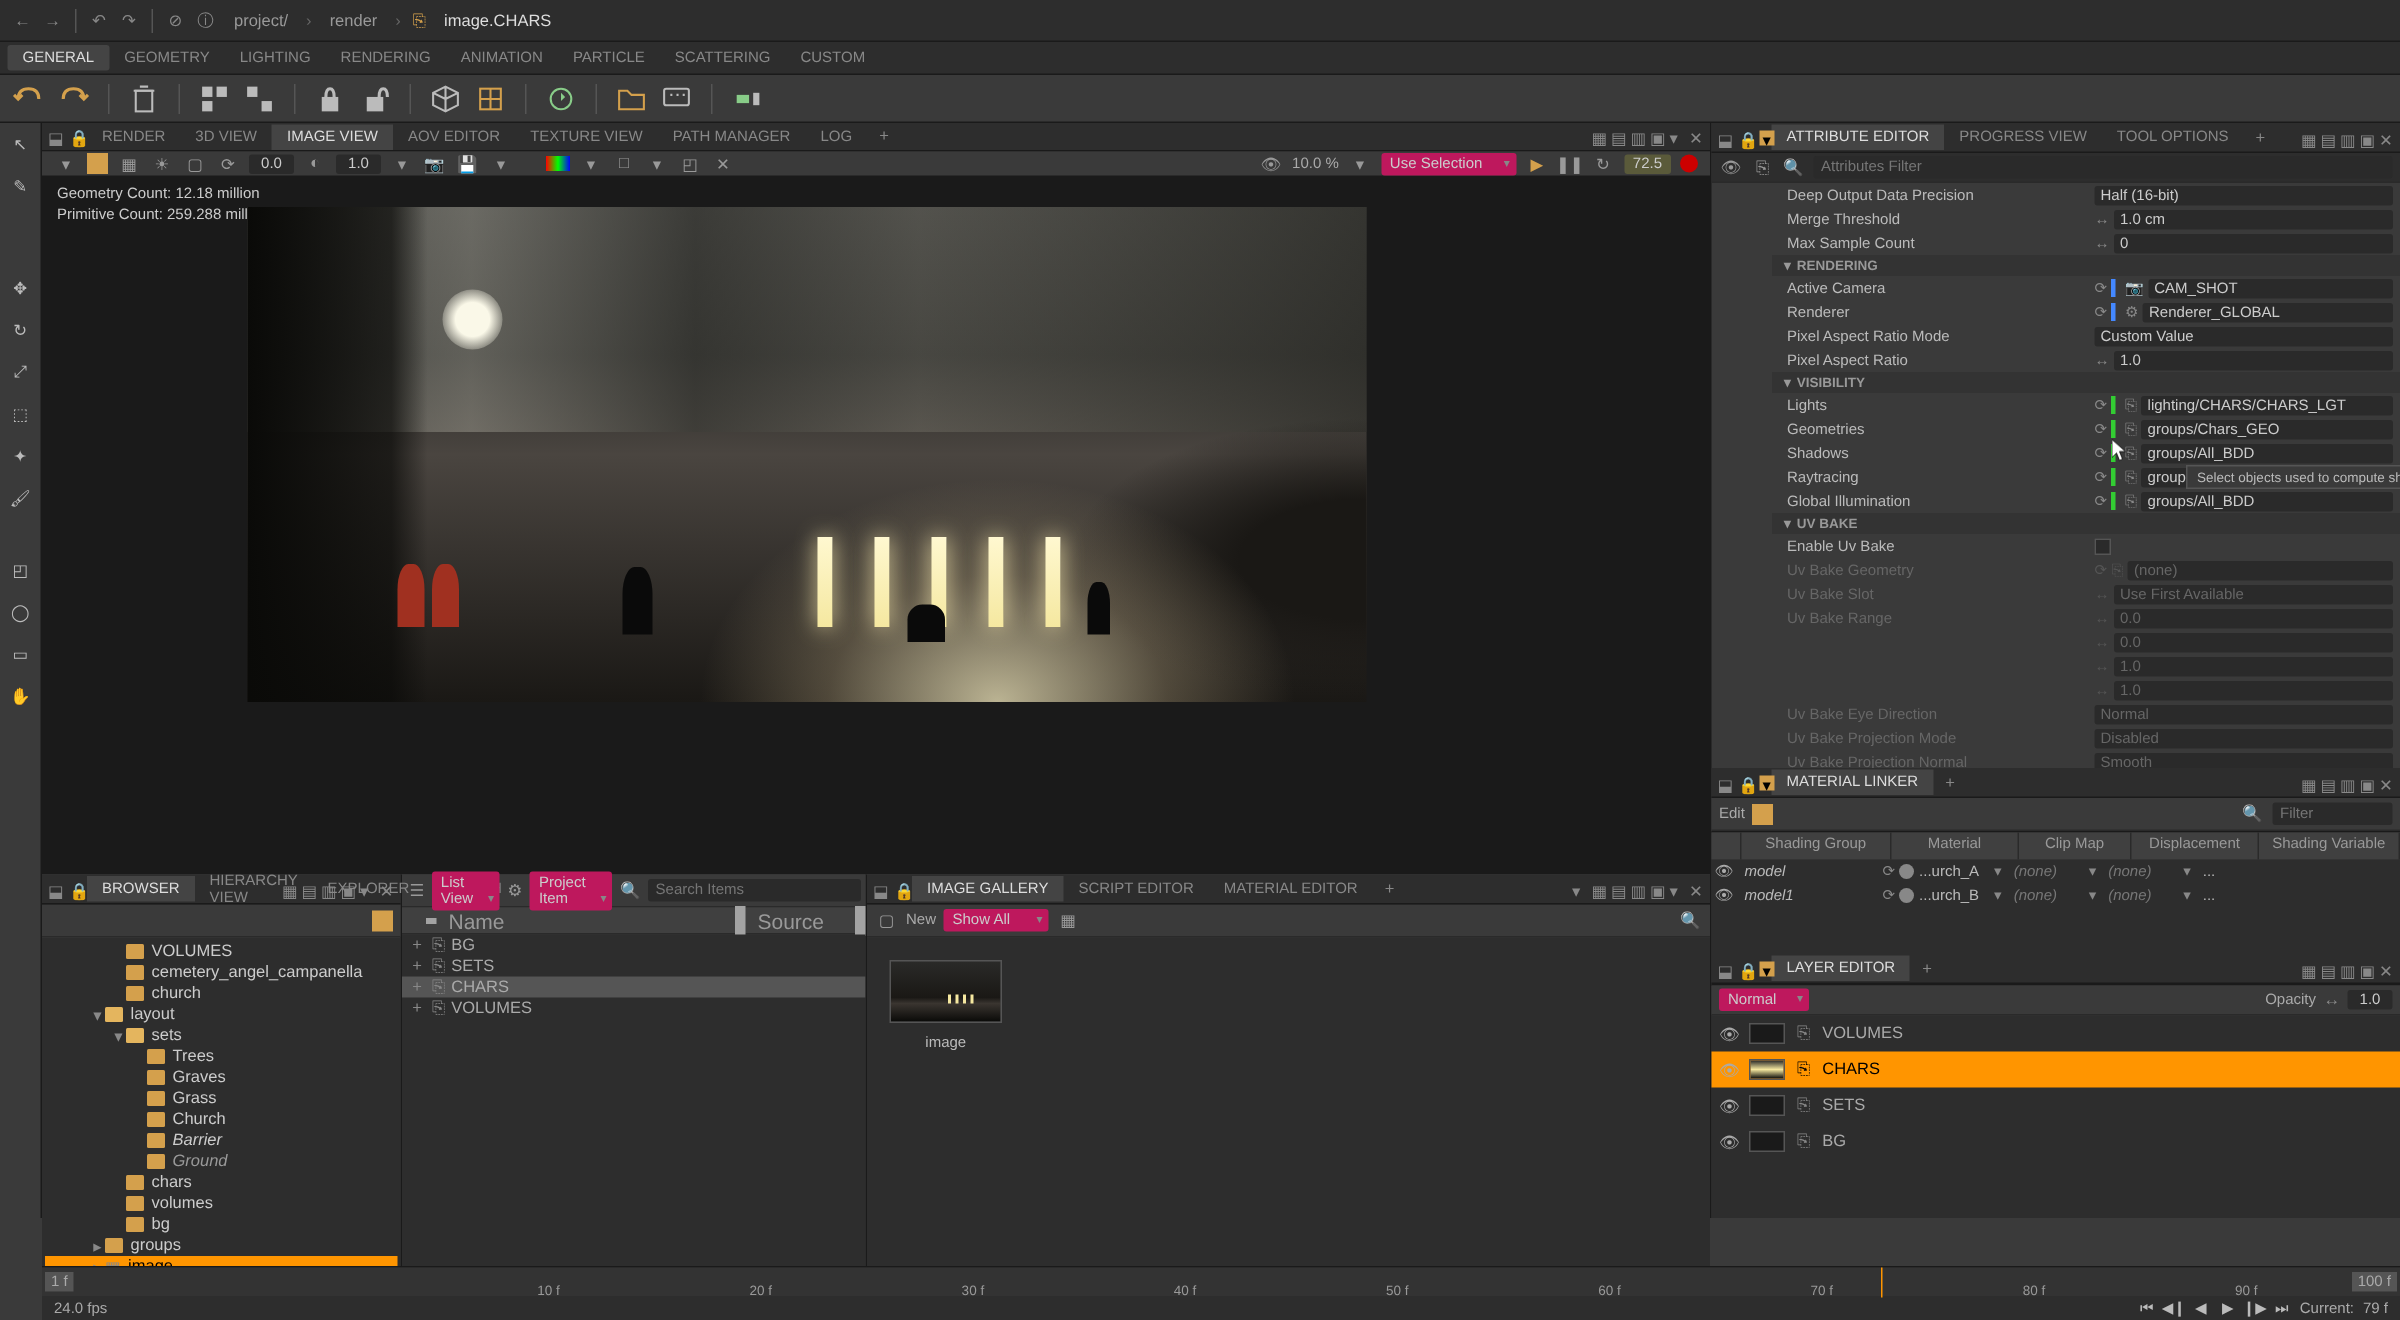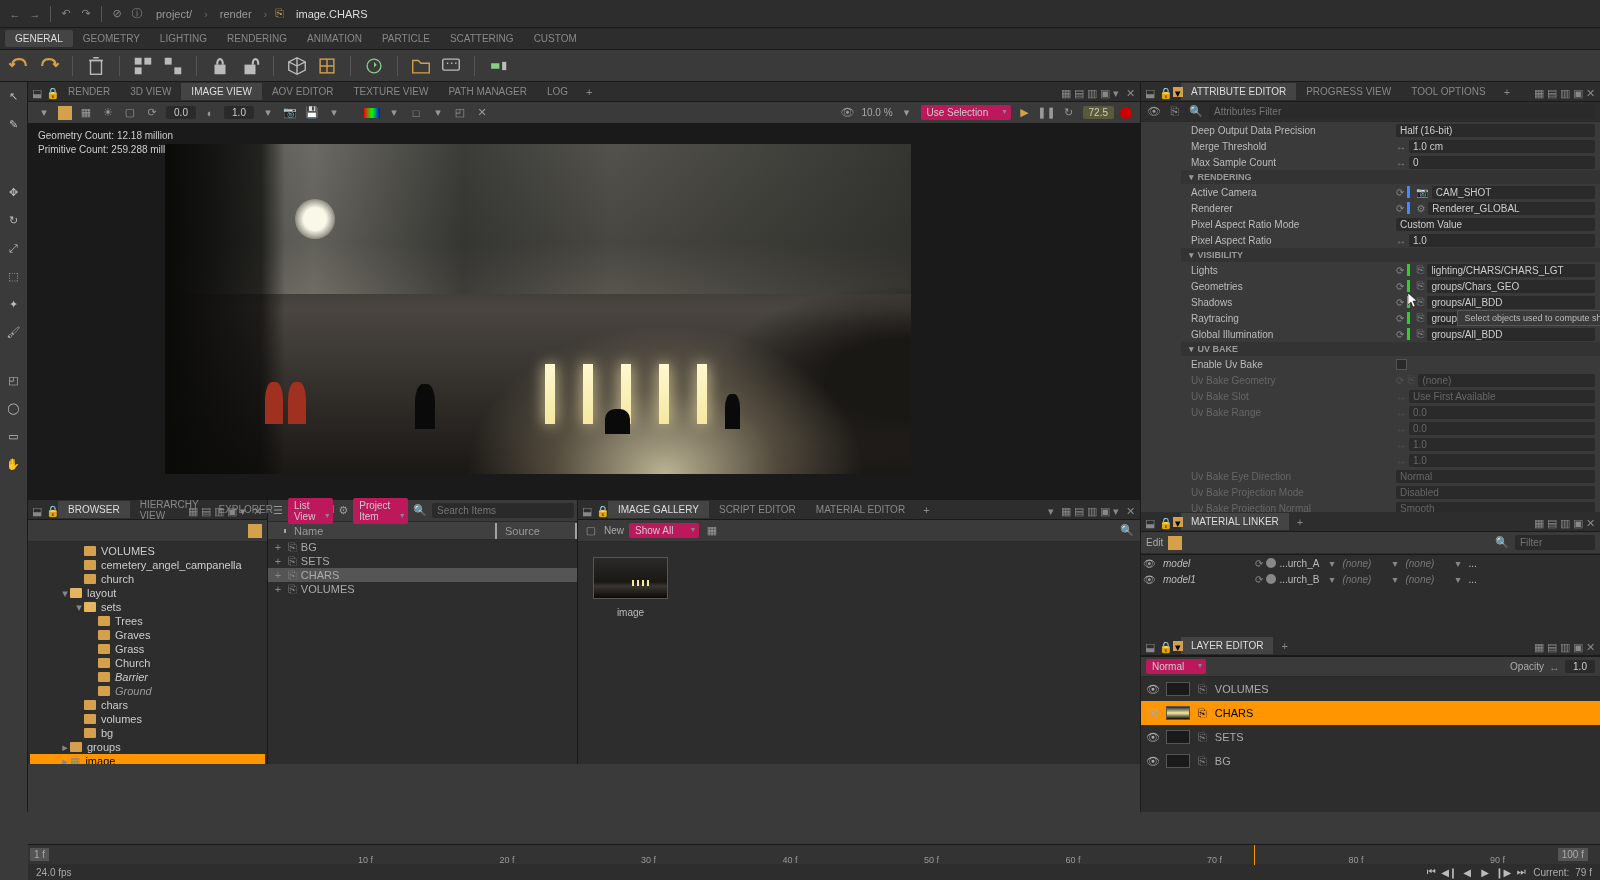--- a/index.html
+++ b/index.html
@@ -50,21 +50,21 @@
 .gallery-panel { flex: 1; display: flex; flex-direction: column; background:#3a3a3a;}
 .panel-toolbar { height: 22px; background: #3a3a3a; border-bottom: 1px solid #2a2a2a; display: flex; align-items: center; padding: 0 5px; gap: 5px; }
 .tree-view { flex: 1; overflow: auto; padding: 2px; background: #2d2d2d; }
 .tree-item { display: flex; align-items: center; padding: 1px 4px; cursor: pointer; font-size: 11px; color: #ccc; height: 14px; }
 .tree-item.selected { background: #ff9500; color: #000; }
 .tree-item.italic { font-style: italic; color: #999; }
 .folder-icon { width: 12px; height: 10px; background: #d4a04c; margin-right: 5px; border-radius: 1px; }
 .folder-icon.open { background: #e4b55e; }
 .expand { width: 10px; color: #888; text-align: center; }
 .list-header { height: 18px; background: #404040; display: flex; align-items: center; border-bottom: 1px solid #2a2a2a; }
-.list-col { padding: 2px 8px; font-size: 11px; color: #999; border-right: 2px solid #a3a3a3; }
+.list-col { padding: 2px 8px; font-size: 14px; color: #999; border-right: 7px solid #a3a3a3; }
 .list-body { flex: 1; background: #2d2d2d; overflow: auto; }
 .list-row { display: flex; align-items: center; padding: 1px 4px; cursor: pointer; font-size: 11px; height: 14px; }
 .list-row.selected { background: #555; }
 .chain-icon { color: #888; margin: 0 4px; }
 .gallery-body { flex: 1; background: #2d2d2d; padding: 15px; }
 .thumb { width: 75px; }
 .thumb-img { width: 75px; height: 42px; background: linear-gradient(180deg, #2a2a28 0%, #1a1815 60%, #3a3530 70%, #0a0a08 100%); border: 1px solid #555; position: relative; }
 .thumb-lights { position: absolute; left: 38px; bottom: 12px; display: flex; gap: 3px; }
 .thumb-light { width: 2px; height: 6px; background: #f5e8a0; }
 .thumb-label { text-align: center; margin-top: 8px; font-size: 10px; color: #bbb; }
@@ -299,21 +299,21 @@
       <span style="font-size:10px;">10.0 %</span>
       <div class="small-btn">▾</div>
       <div class="dropdown" style="width:90px;">Use Selection</div>
       <div class="small-btn" style="color:#d4a04c;">▶</div>
       <div class="small-btn">❚❚</div>
       <div class="small-btn">↻</div>
       <div class="val-box" style="background:#5a5a3a;">72.5</div>
       <div class="rec-dot"></div>
     </div>
 
-    <div class="viewport" style="height:375px;flex:none;">
+    <div class="viewport" style="height:464px;flex:none;">
       <div class="stats-overlay">
         <div>Geometry Count: 12.18 million</div>
         <div>Primitive Count: 259.288 million</div>
       </div>
       <div class="render-img">
         <div class="clouds"></div>
         <div class="moon"></div>
         <div class="trees-left"></div>
         <div class="right-trees"></div>
         <div class="ground-glow"></div>
@@ -751,20 +751,28 @@
         </div>
     </div>
     <div class="panel-toolbar">
       <span style="font-size:10px;">Edit</span>
       <span class="small-btn" style="background:#d4a04c;width:14px;height:14px;"></span>
       <div style="flex:1;"></div>
       <span class="small-btn">🔍</span>
       <input class="search-input" style="width: 80px; flex: 0 0 auto;" placeholder="Filter">
     </div>
     <div class="material-panel">
+      <div class="mat-header">
+        <div class="mat-col" style="width:20px;"></div>
+        <div class="mat-col" style="width:100px;">Shading Group</div>
+        <div class="mat-col" style="width:85px;">Material</div>
+        <div class="mat-col" style="width:75px;">Clip Map</div>
+        <div class="mat-col" style="width:85px;">Displacement</div>
+        <div class="mat-col" style="flex:1;">Shading Variable</div>
+      </div>
       <div class="mat-body" id="mat-container">
           <div class="mat-row">
             <span class="eye">👁</span>
             <span style="width:100px;padding-left:8px;font-style:italic;color:#bbb;">model</span>
             <span style="color:#888;">⟳</span>
             <div class="mat-dot"></div>
             <span style="width:50px;color:#bbb;">...urch_A</span>
             <span style="color:#888;">▾</span>
             <span style="width:8px;"></span>
             <span style="width:50px;color:#777;font-style:italic;">(none)</span>
@@ -844,21 +852,21 @@
             <span>BG</span>
           </div>
         </div>
     </div>
   </div>
 </div>
 
 <div class="timeline" style="left:28px;right:0;">
   <div class="time-ruler">
     <div class="time-ends" style="left:2px;">1 f</div>
-    <div class="time-ends" style="right:12px;">100 f</div>
+    <div class="time-ends" style="right:2px;">100 f</div>
     <div id="time-marks">
         <span class="time-mark" style="left: 21%;">10 f</span>
         <span class="time-mark" style="left: 30%;">20 f</span>
         <span class="time-mark" style="left: 39%;">30 f</span>
         <span class="time-mark" style="left: 48%;">40 f</span>
         <span class="time-mark" style="left: 57%;">50 f</span>
         <span class="time-mark" style="left: 66%;">60 f</span>
         <span class="time-mark" style="left: 75%;">70 f</span>
         <span class="time-mark" style="left: 84%;">80 f</span>
         <span class="time-mark" style="left: 93%;">90 f</span>

